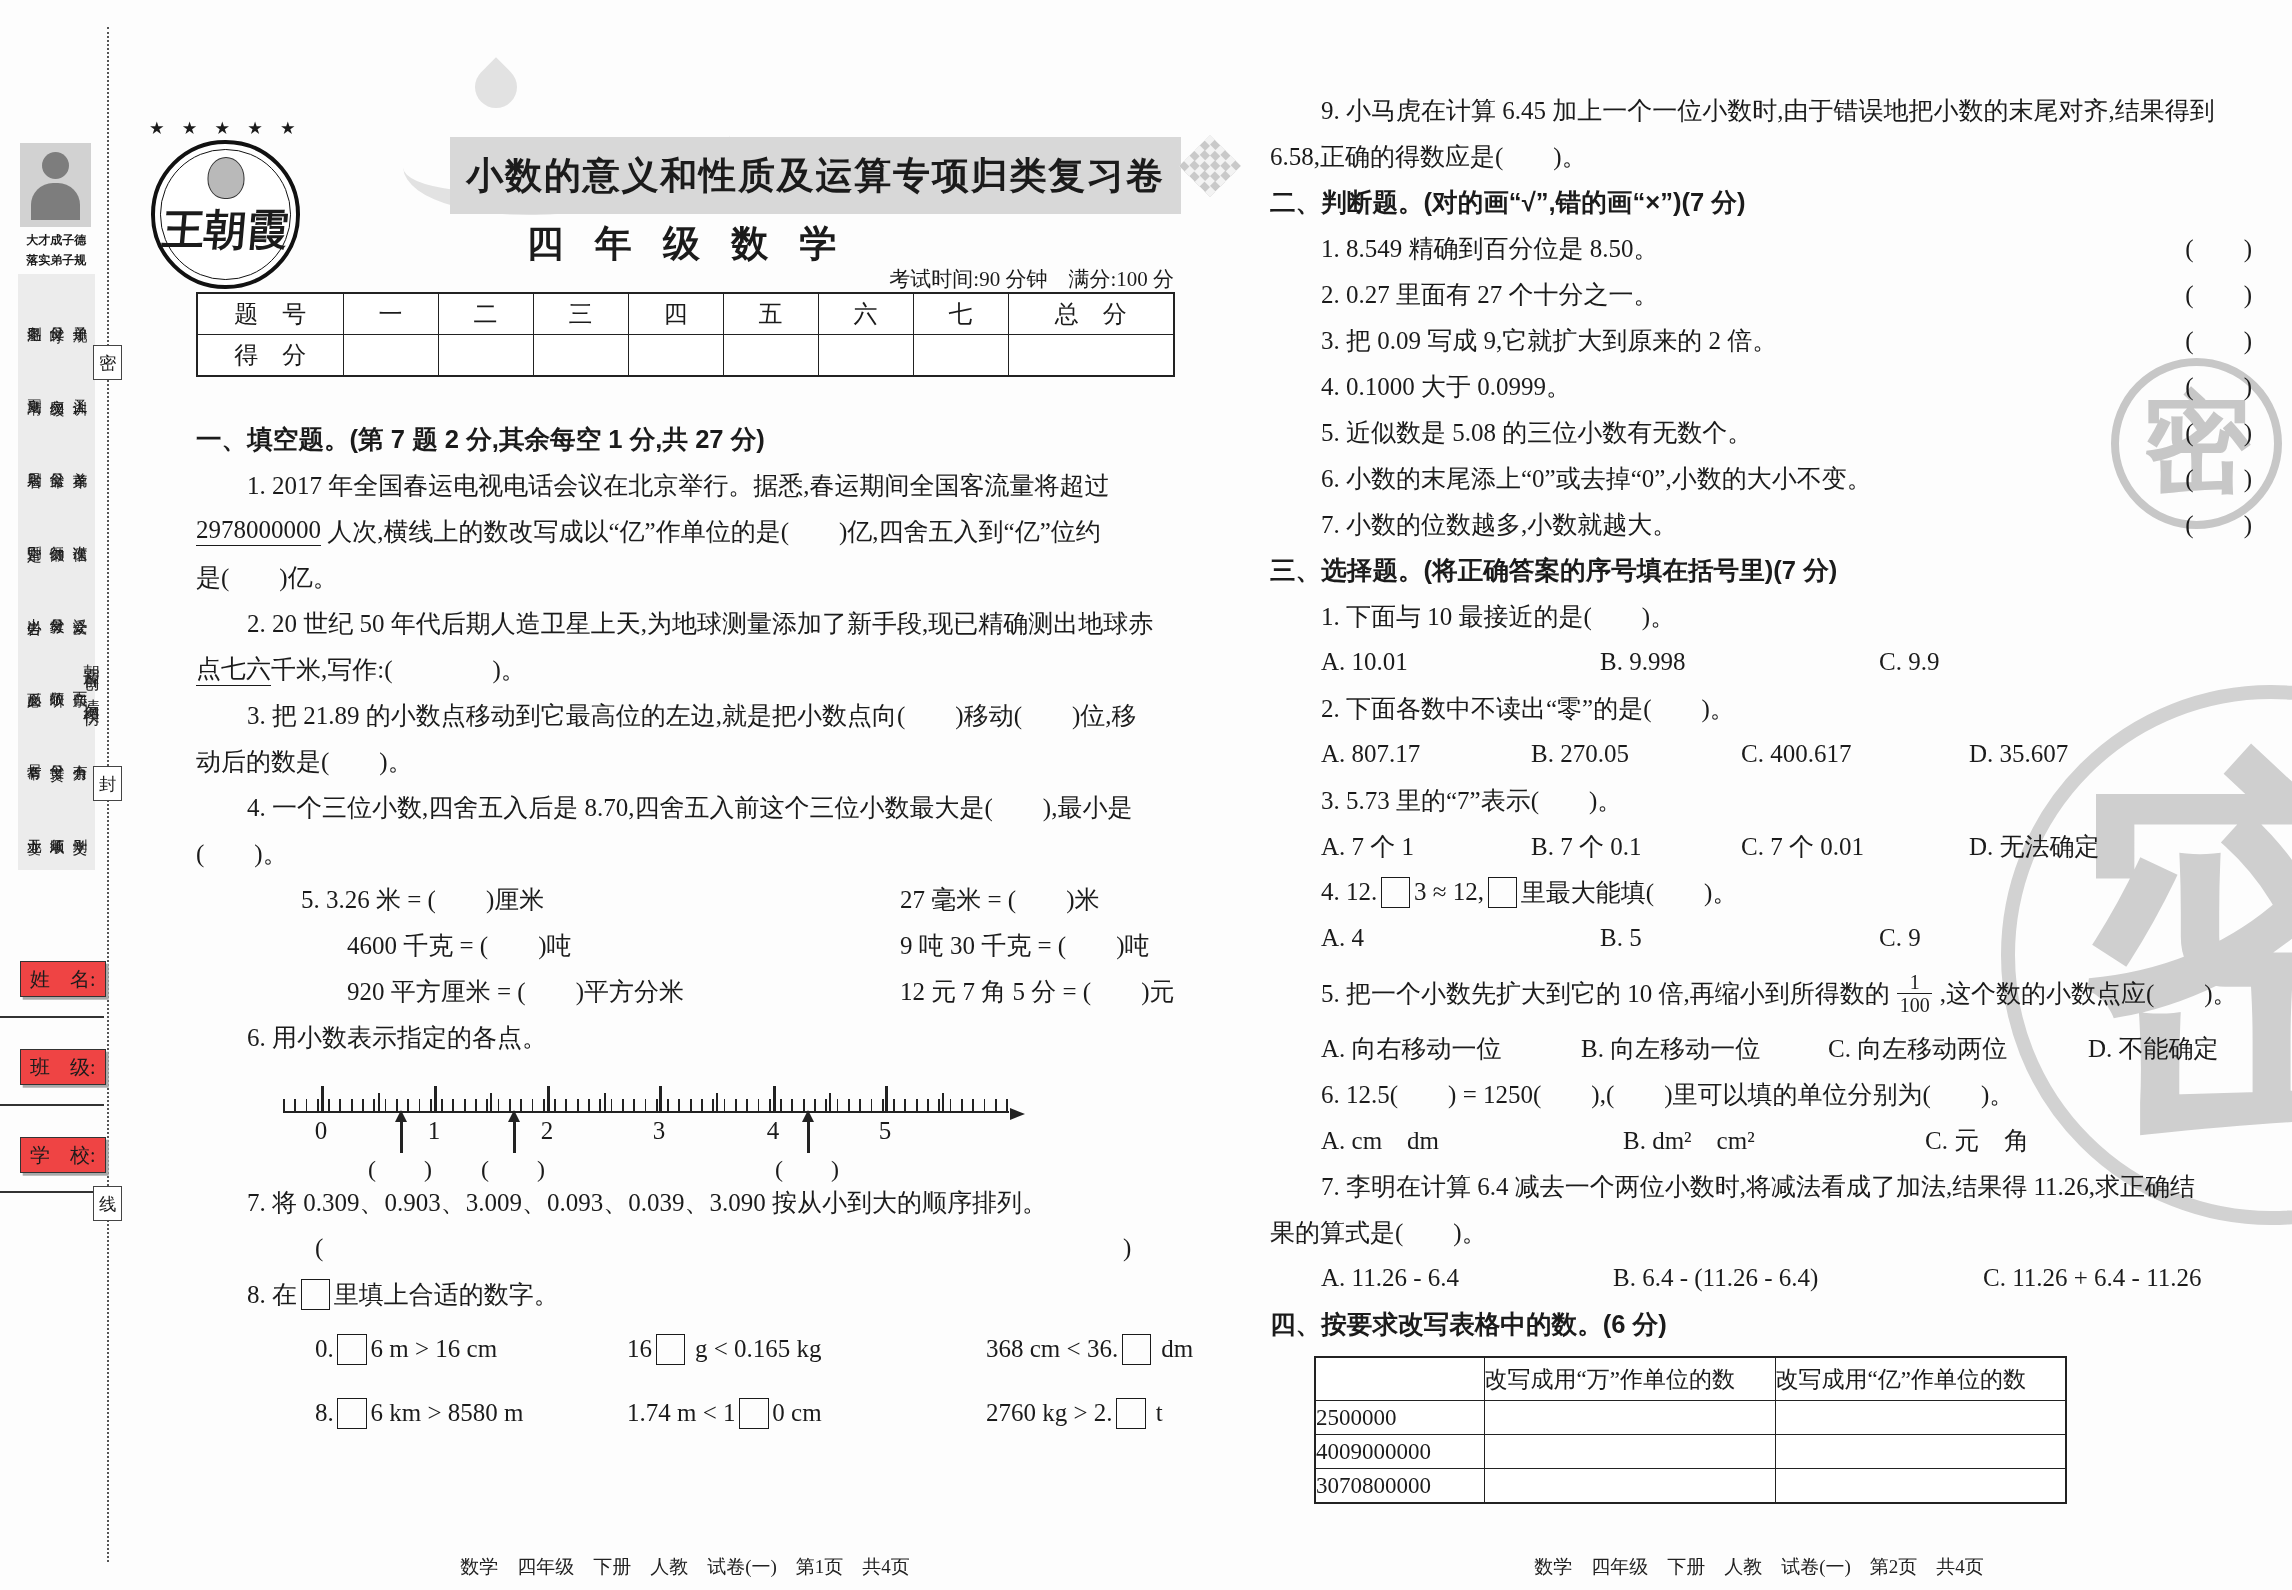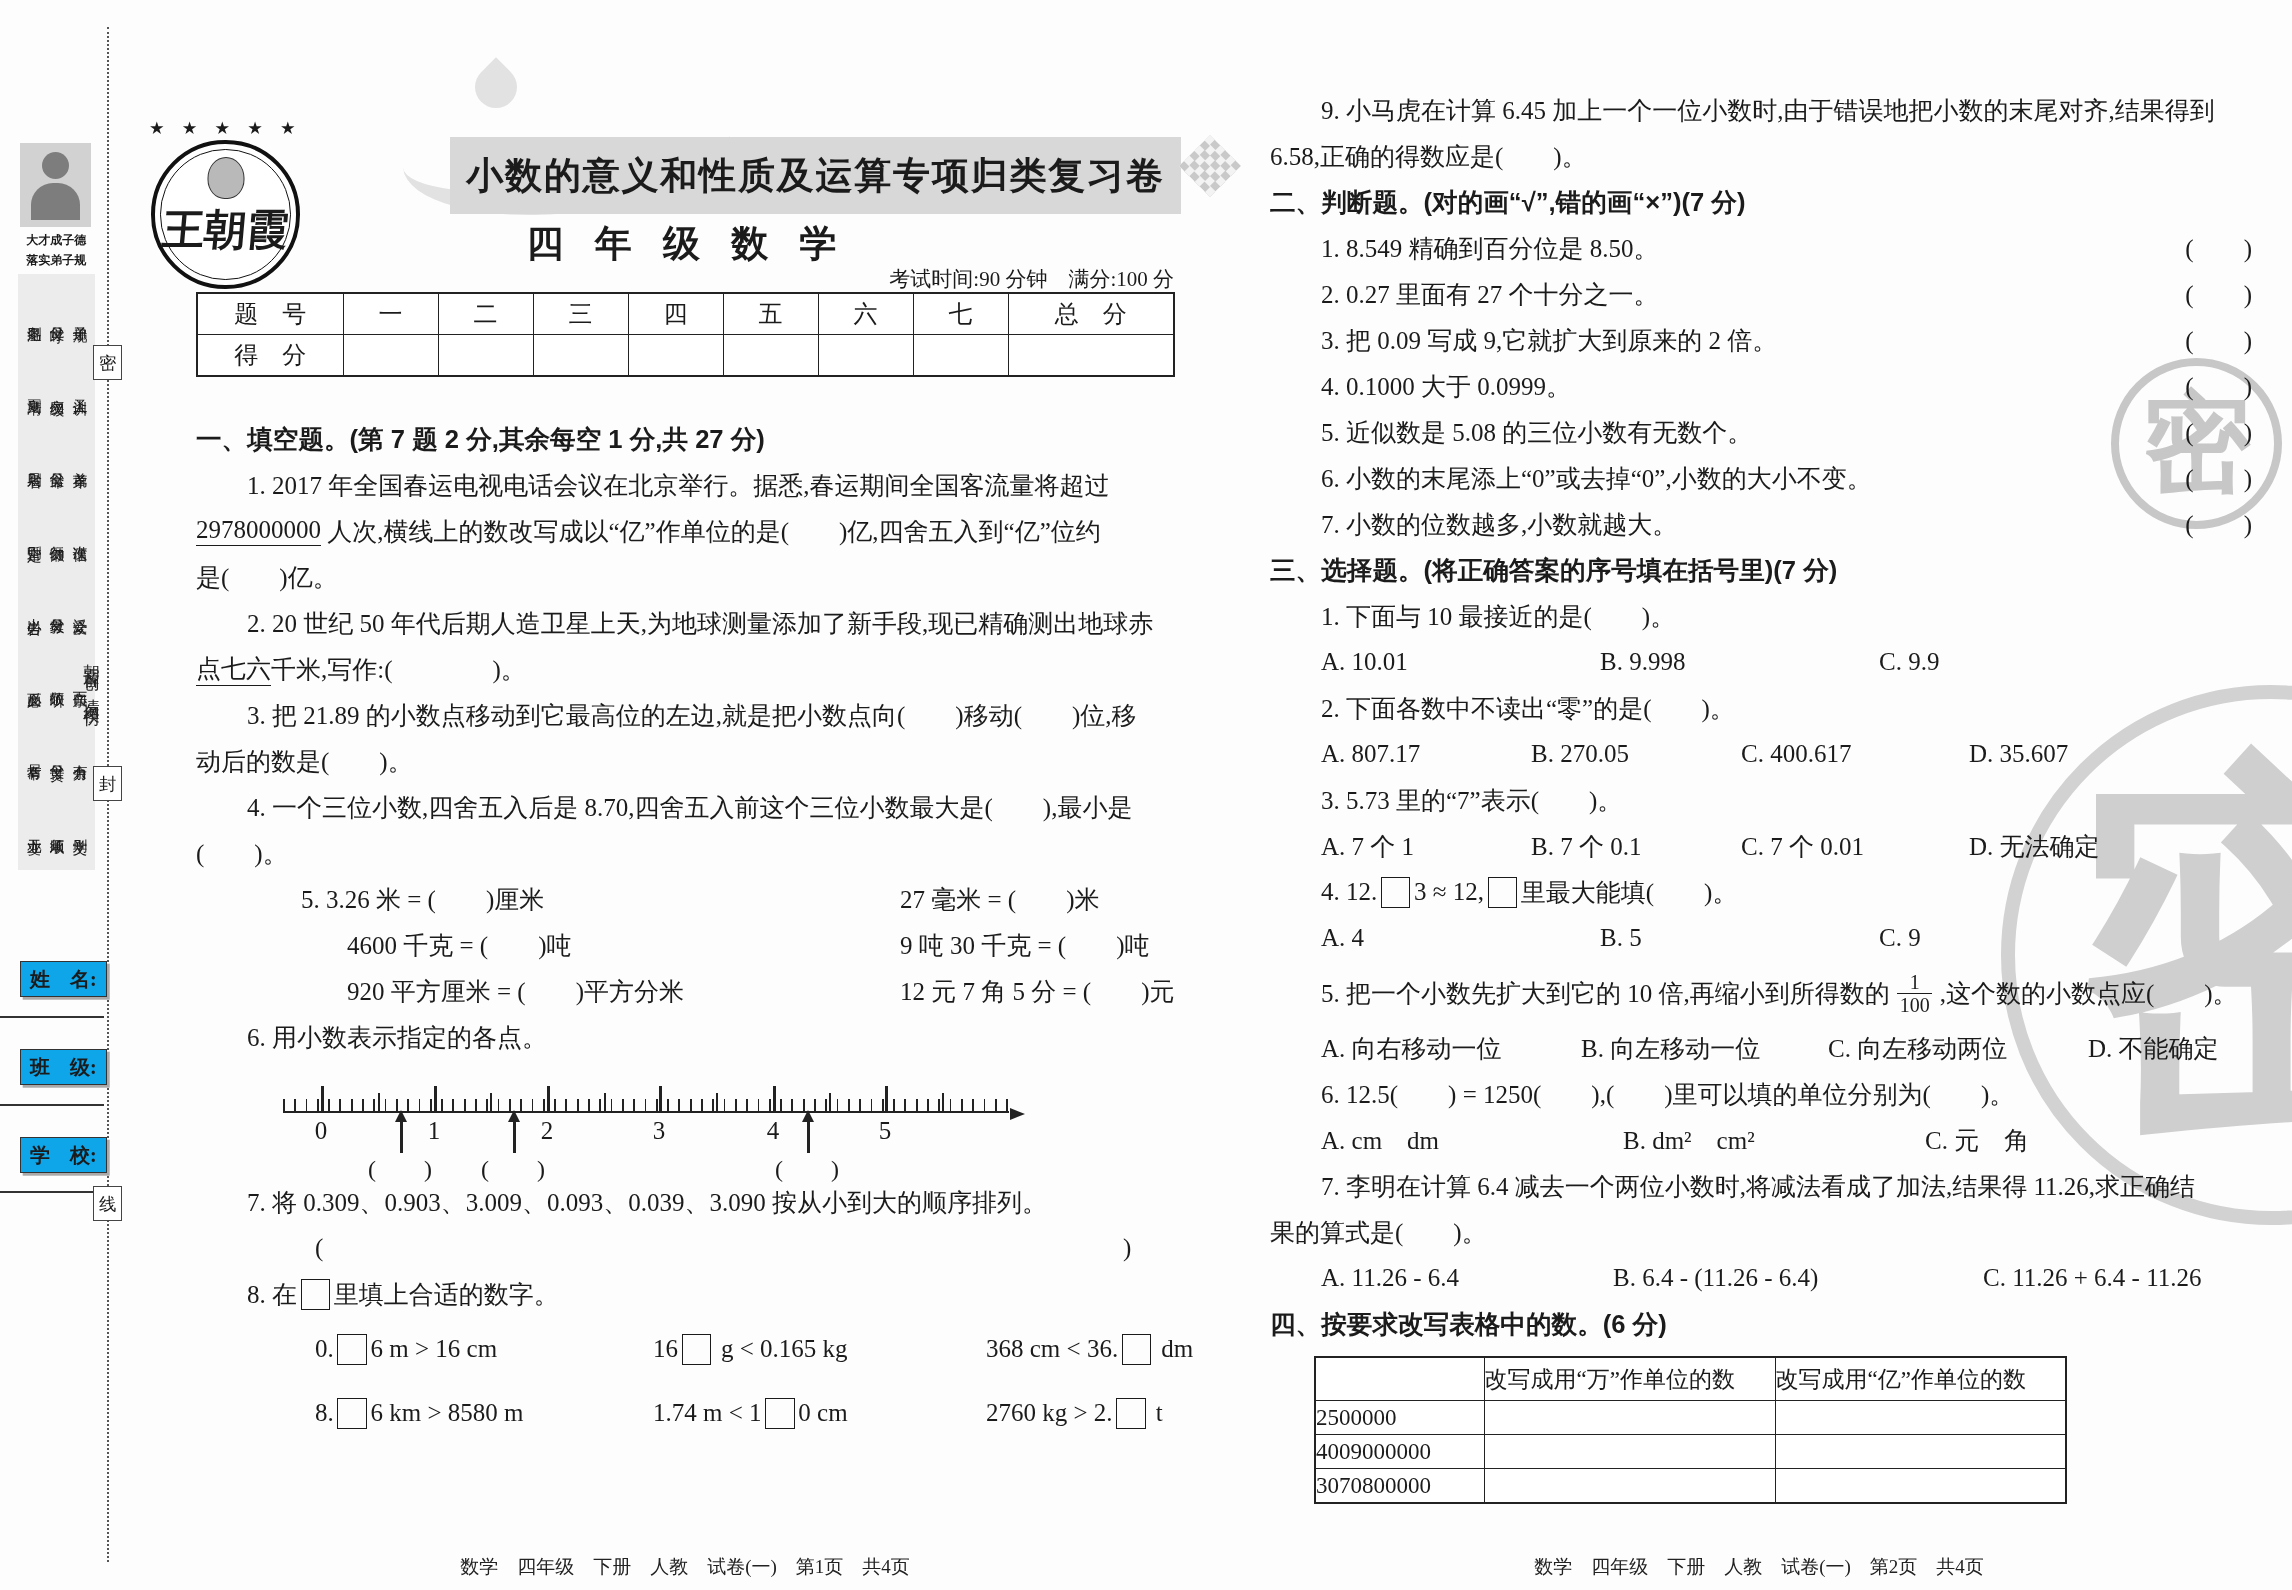--- a/index.html
+++ b/index.html
@@ -17,21 +17,21 @@
   .mascot { position:absolute; left:20px; top:143px; width:71px; height:84px; background:#d2d2d2; }
   .mascot:before { content:""; position:absolute; left:22px; top:9.1px; width:27.4px; height:27.4px; border-radius:50%; background:#7d7d7d; }
   .mascot:after  { content:""; position:absolute; left:11px; top:40px; width:49px; height:37px; border-radius:22px 22px 0 0; background:#7d7d7d; }
   .motto { position:absolute; left:12.8px; top:230px; width:87px; text-align:center; font-weight:bold; font-size:12px; line-height:20px; }
   .dz { position:absolute; left:18.3px; top:274px; width:77px; height:596px; background:#ececec; display:grid; grid-template-rows:repeat(8,1fr); padding:5.5px 0; box-sizing:border-box; }
   .dzrow { display:flex; justify-content:space-evenly; align-items:center; }
   .dzrow span { writing-mode:vertical-rl; text-orientation:upright; font-size:14.6px; line-height:1; letter-spacing:0.9px; }
   .vnote { position:absolute; left:80px; top:651px; height:302px; writing-mode:vertical-rl; text-orientation:upright;
            font-size:16.4px; letter-spacing:3.7px; color:#222; }
   .field { position:absolute; left:20px; }
-  .fieldbox { display:inline-block; border:1.8px solid #333; background:#0ea5e9; padding:3.7px 9.1px; font-size:20px; box-shadow:2.7px 2.7px 0 #a9a9a9; white-space:pre;font-weight:bold; }
+  .fieldbox { display:inline-block; border:1.8px solid #333; background:#ef4444; padding:3.7px 9.1px; font-size:20px; box-shadow:2.7px 2.7px 0 #a9a9a9; white-space:pre; }
   .fline { position:absolute; left:0; width:104px; border-top:2.3px solid #333; }
 
   
   .decor-heart { position:absolute; left:475px; top:66px; width:42px; height:42px; background:#e2e2e2; transform:rotate(45deg); border-radius:0 50% 50% 50%; }
   .decor-swoosh { position:absolute; left:402px; top:88px; width:329px; height:101px; border-bottom:24px solid #e2e2e2; border-radius:50%; transform:rotate(-6deg); }
   .logo { position:absolute; left:133px; top:122px; width:185px; height:185px; z-index:2; }
   .logo-stars { position:absolute; top:-3.7px; left:50%; transform:translateX(-50%); font-size:17.4px; letter-spacing:6.4px; white-space:pre; }
   .logo-ring { position:absolute; inset:18.3px; border:4.6px solid #111; border-radius:50%; background:#fff; }
   .logo-ring2 { position:absolute; inset:27.4px; border:1.8px solid #111; border-radius:50%; }
   .logo-face { position:absolute; top:35px; left:50%; transform:translateX(-50%); width:35px; height:40px; background:#b9b9b9; border:1.8px solid #333; border-radius:50% 50% 46% 46%; }
@@ -59,21 +59,21 @@
   .ops { padding-left:51px; }
   .ops span { display:inline-block; }
   .jrow { display:flex; justify-content:space-between; padding-left:51px; }
   .q5row { position:relative; }
   .q5row .r { position:absolute; left:704px; }
   .pl115 { padding-left:105px; } .pl165 { padding-left:151px; }
   .q7p { position:relative; }
   .q7p .op { position:absolute; left:119px; } .q7p .cl { position:absolute; left:927px; }
   .q8row { position:relative; height:64px; font-size:25px; }
   .q8row .g { position:absolute; top:0; height:64px; display:flex; align-items:center; white-space:pre; }
-  .g1 { left:119px; } .g2 { left:457px;text-align:center; } .g3 { left:790px; }
+  .g1 { left:119px; } .g2 { left:431px;text-align:center; } .g3 { left:790px; }
   .frac { display:inline-flex; flex-direction:column; align-items:center; font-size:20px; line-height:1.1; margin:0 7.3px; }
   .frac .den { border-top:1.8px solid #1b1b1b; padding:0 2.7px; }
   .c5line { height:64px; }
 
   
   .nl { position:relative; height:119px; }
   .nl-inner { position:absolute; left:87px; top:0; width:731px; height:119px; }
   .ruler { position:absolute; left:0; top:24px; width:726px; height:27.4px; border-bottom:2.7px solid #222; }
   .minor { position:absolute; left:0; right:0; bottom:0; height:12px;
            background:repeating-linear-gradient(90deg,#222 0 1.8px,transparent 1.8px 11.3px); }

